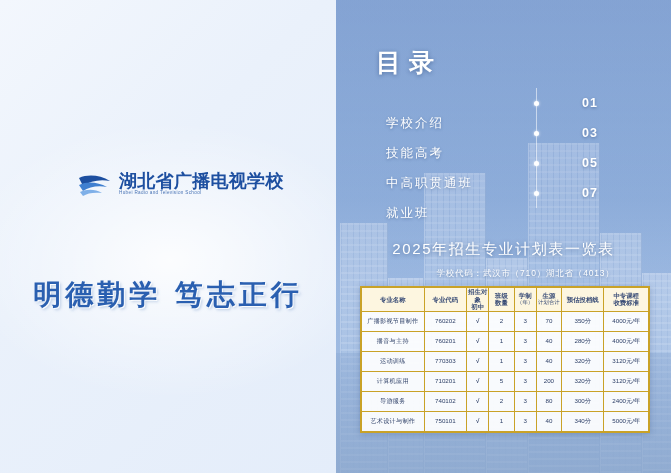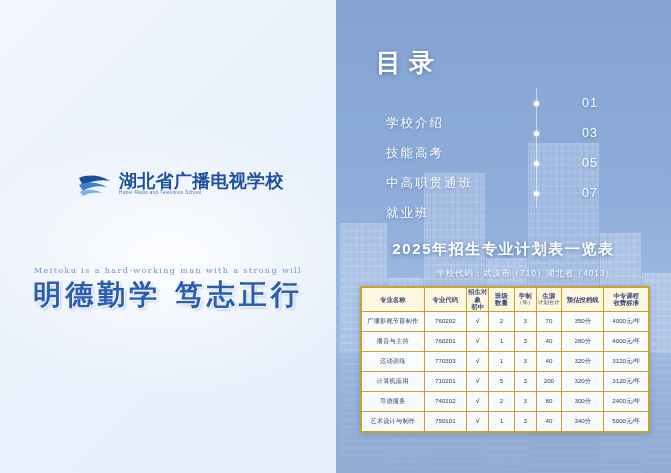--- a/index.html
+++ b/index.html
@@ -202,33 +202,33 @@
     top: 0;
     bottom: 0;
     width: 1px;
     background: rgba(255,255,255,0.55);
   }
   .toc-num {
     position: absolute;
     left: 196px;
     font-size: 12.5px;
     color: #ffffff;
-    font-weight: normal;
+    font-weight: bold;
     letter-spacing: 1px;
     text-shadow: 0 1px 3px rgba(20,50,100,0.4);
   }
 
   .plan-title {
     position: absolute;
     left: 0;
     top: 240px;
     width: 335px;
     text-align: center;
     font-size: 15px;
-    font-weight: bold;
+    font-weight: normal;
     color: #ffffff;
     letter-spacing: 1.6px;
     text-shadow: 0 1px 4px rgba(20,50,100,0.5);
   }
   .plan-sub {
     position: absolute;
     left: 0;
     top: 268px;
     width: 379px;
     text-align: center;
@@ -306,21 +306,20 @@
           <path d="M2 20 C9 17, 17 17, 24 21 C17 20, 9 21, 5 24 Z" fill="#7fb0e8"></path>
         </svg>
       </span>
       <span class="school-names">
         <span class="school-name-cn">湖北省广播电视学校</span>
         <span class="school-name-en">Hubei Radio and Television School</span>
       </span>
     </div>
 
     <div class="motto">明德勤学  笃志正行</div>
-    <div class="motto-en">Meitoku is a hard-working man with a strong will</div>
   </div>
 
   <div class="right-page">
     <div class="photo">
       <div class="bld b1"></div>
       <div class="bld b2"></div>
       <div class="bld b3"></div>
       <div class="bld b4"></div>
       <div class="bld b5"></div>
       <div class="bld b6"></div>

